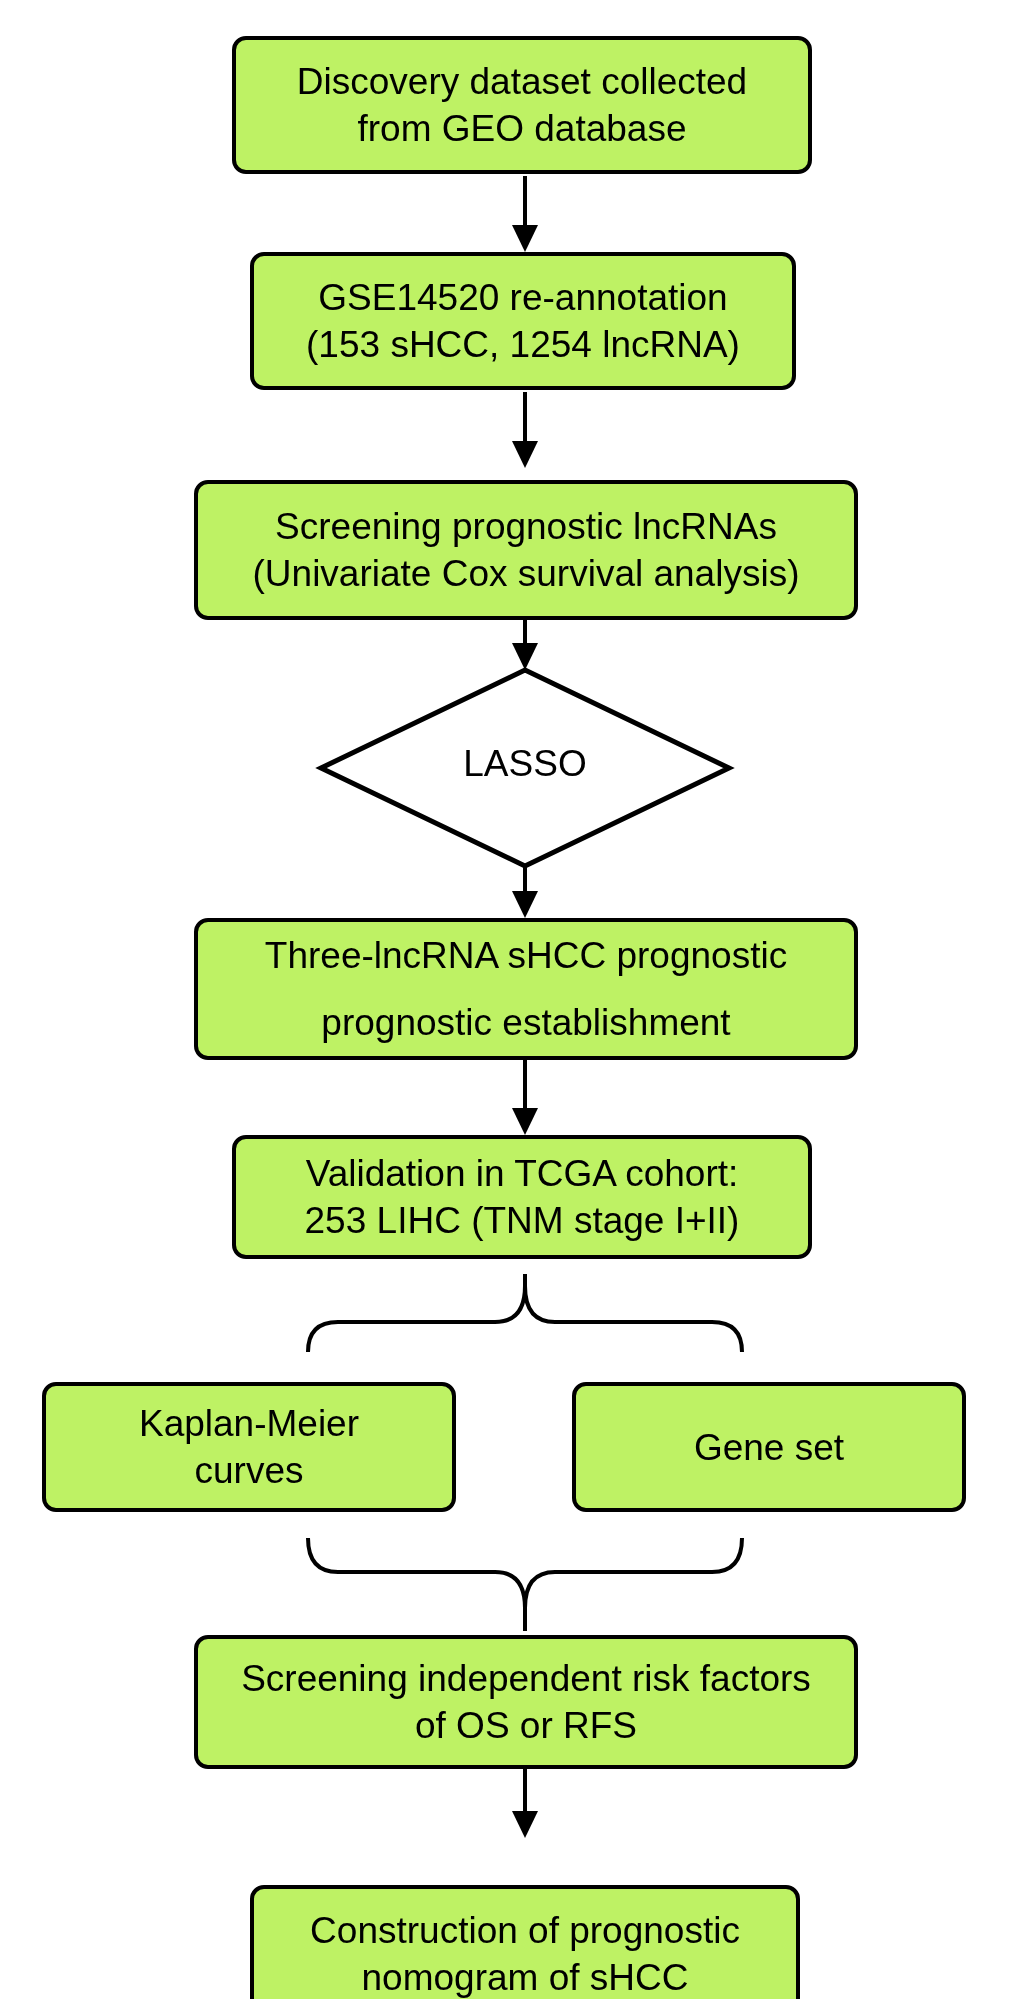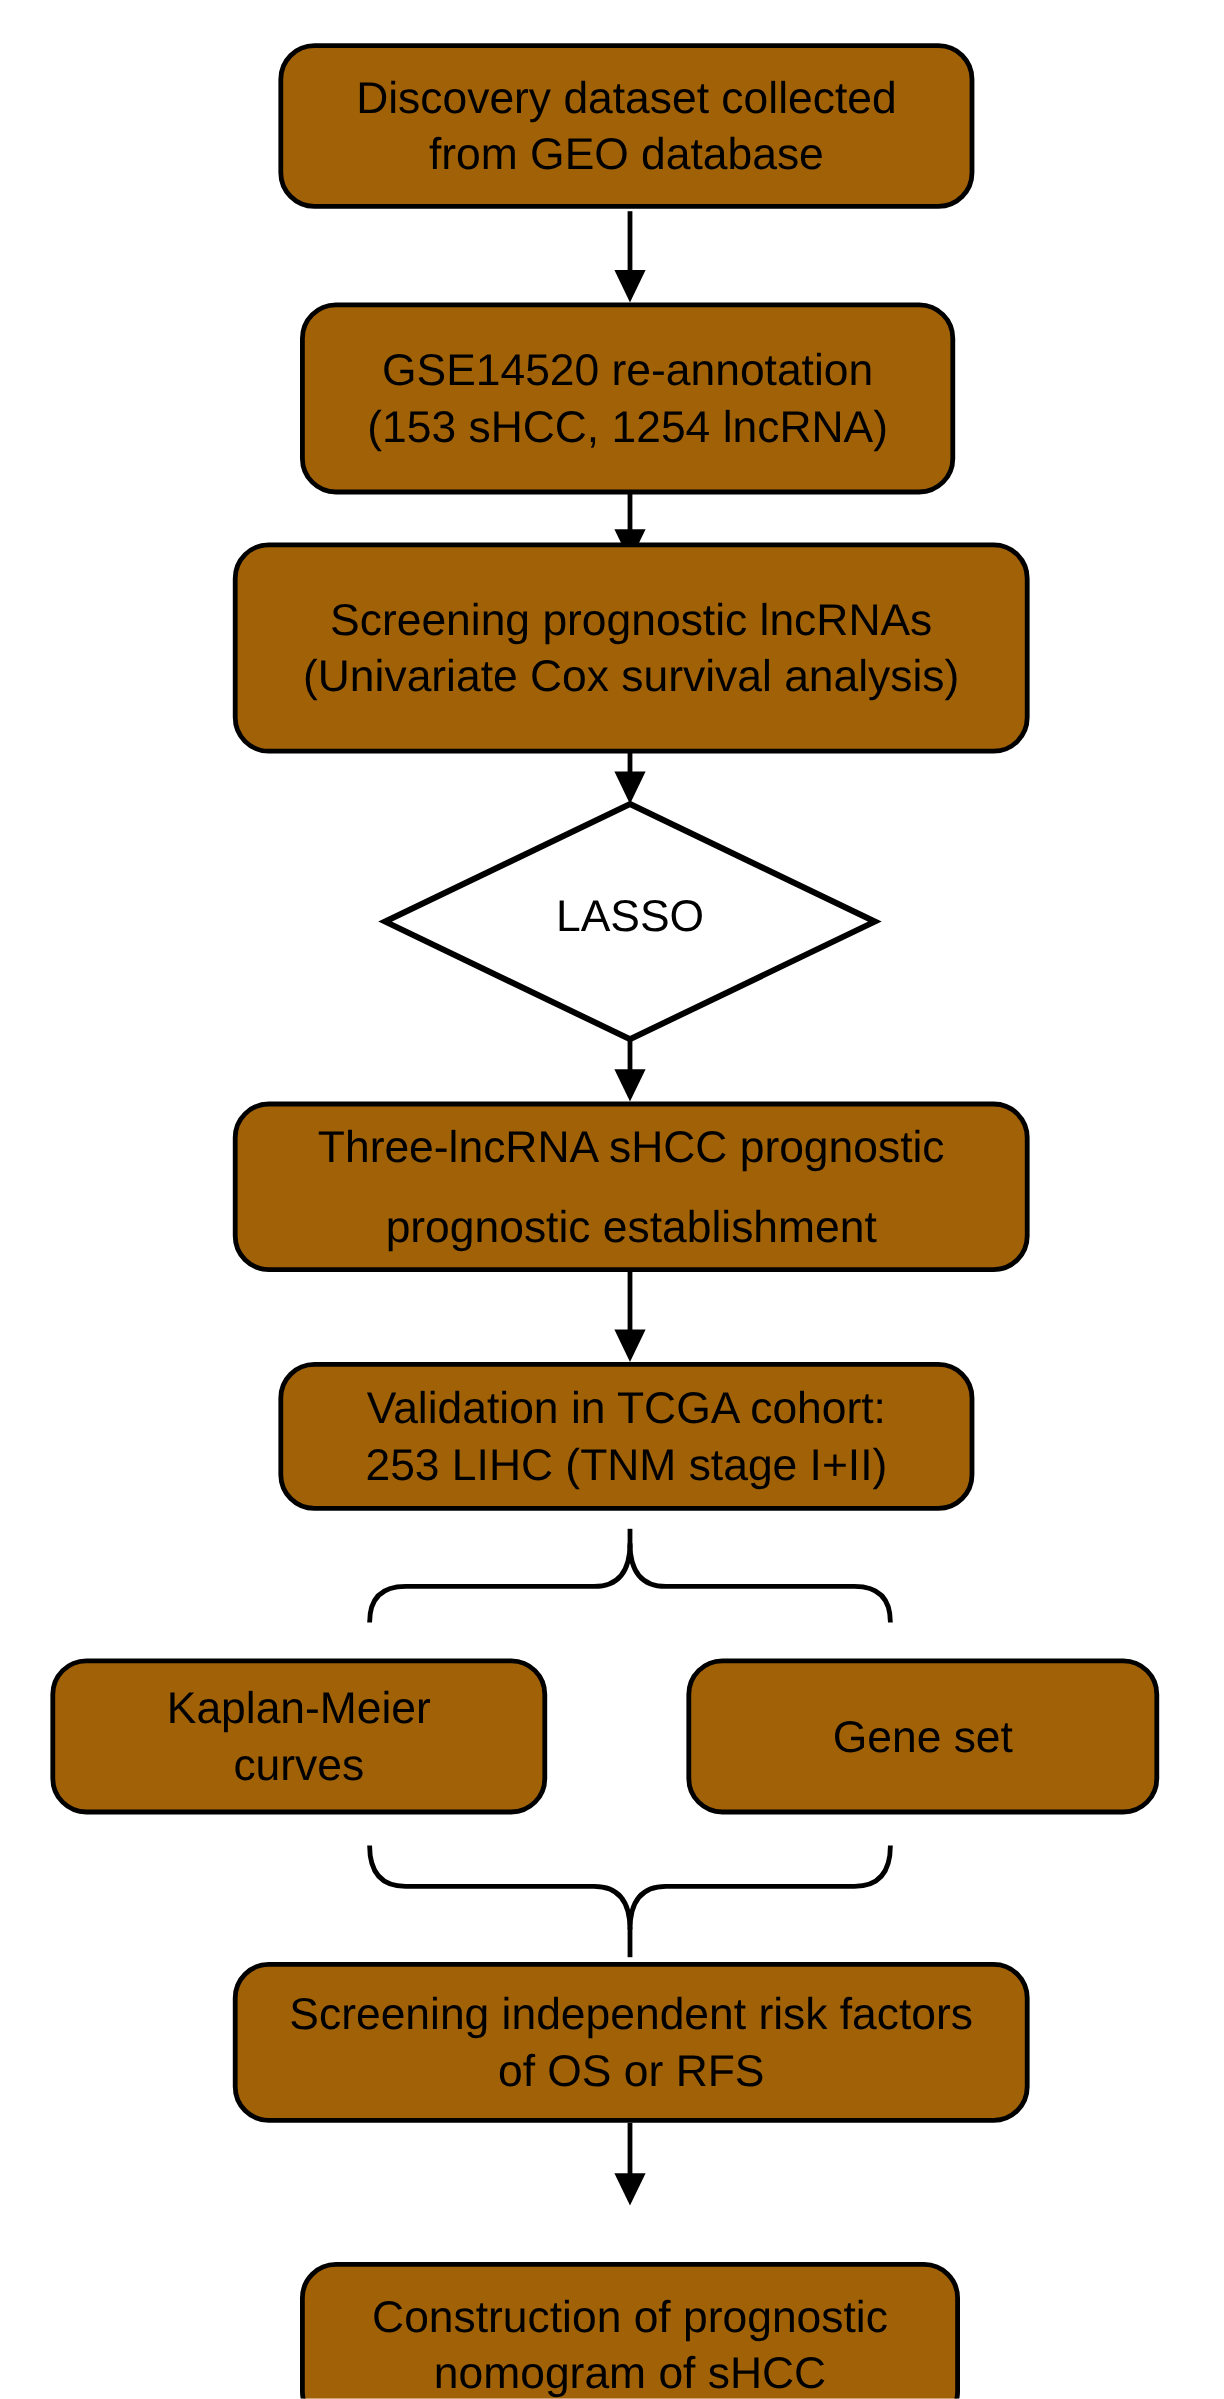--- a/index.html
+++ b/index.html
@@ -14,22 +14,22 @@
   }
   .svg-layer {
     position: absolute;
     left: 0; top: 0;
     width: 1020px; height: 1999px;
   }
   .node {
     position: absolute;
     box-sizing: border-box;
     border: 4px solid #000000;
-    border-radius: 30px;
-    background: #a16207;
+    border-radius: 14px;
+    background: #bef264;
     display: flex;
     flex-direction: column;
     justify-content: center;
     align-items: center;
     text-align: center;
     font-size: 37px;
     line-height: 47px;
     white-space: nowrap;
   }
   .diamond-label {
@@ -91,26 +91,26 @@
       <line x1="525" y1="1769" x2="525" y2="1814" stroke="#000" stroke-width="4"></line>
       <polygon points="525,1838 512,1811 538,1811" fill="#000"></polygon>
     </g>
   </svg>
 
   <div class="node" style="left:232px; top:36px; width:580px; height:138px;">
     <span>Discovery dataset collected</span>
     <span>from GEO database</span>
   </div>
 
-  <div class="node" style="left:250px; top:252px; width:546px; height:160px;align-items:center;">
+  <div class="node" style="left:250px; top:252px; width:546px; height:138px;align-items:center;">
     <span>GSE14520 re-annotation</span>
     <span>(153 sHCC, 1254 lncRNA)</span>
   </div>
 
-  <div class="node" style="left:194px; top:452px; width:664px; height:176px;">
+  <div class="node" style="left:194px; top:480px; width:664px; height:140px;">
     <span>Screening prognostic lncRNAs</span>
     <span>(Univariate Cox survival analysis)</span>
   </div>
 
   <div class="diamond-label" style="left:395px; top:740px; width:260px; height:56px;">
     <span>LASSO</span>
   </div>
 
   <div class="node" style="left:194px; top:918px; width:664px; height:142px;gap:20px;">
     <span>Three-lncRNA sHCC prognostic</span>

